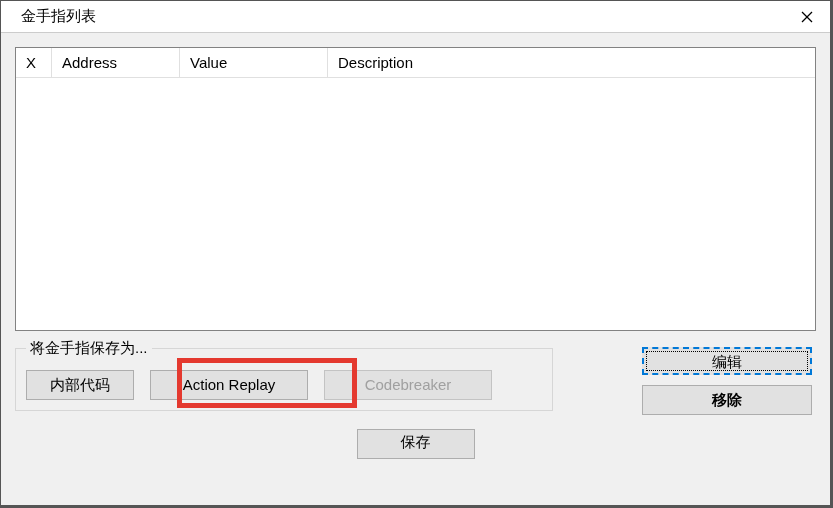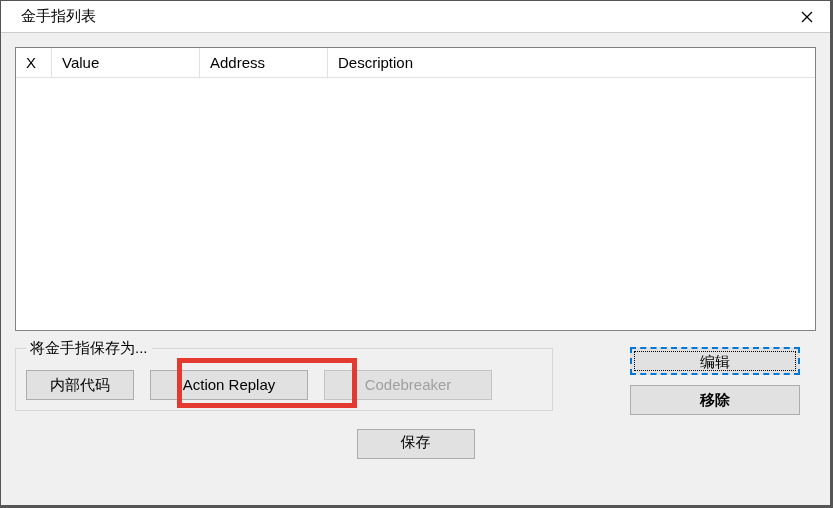--- a/index.html
+++ b/index.html
@@ -122,21 +122,21 @@
     color: #a0a0a0;
     background: #e1e1e1;
     border-color: #c3c3c3;
   }
   .btn-internal { width: 108px; }
   .btn-ar { width: 158px; }
   .btn-cb { width: 168px; }
 
   .right-buttons {
     position: absolute;
-    right: 16px;
+    right: 4px;
     top: 8px;
     display: flex;
     flex-direction: column;
     gap: 10px;
     width: 170px;
   }
   .btn-edit {
     width: 170px;
     height: 28px;
     background: #e1e1e1;
@@ -174,22 +174,22 @@
         <line x1="11" y1="1" x2="1" y2="11" stroke="currentColor" stroke-width="1.2"></line>
       </svg>
     </div>
   </div>
 
   <div class="content">
 
     <div class="listview">
       <div class="listview-header">
         <div class="lv-col c-x">X</div>
+        <div class="lv-col c-addr">Address</div>
         <div class="lv-col c-val">Value</div>
-        <div class="lv-col c-addr">Address</div>
         <div class="lv-col c-desc">Description</div>
       </div>
 
     </div>
 
     <div class="save-group">
 
       <fieldset class="save-fieldset">
         <legend>将金手指保存为...</legend>
         <div class="button-row">

